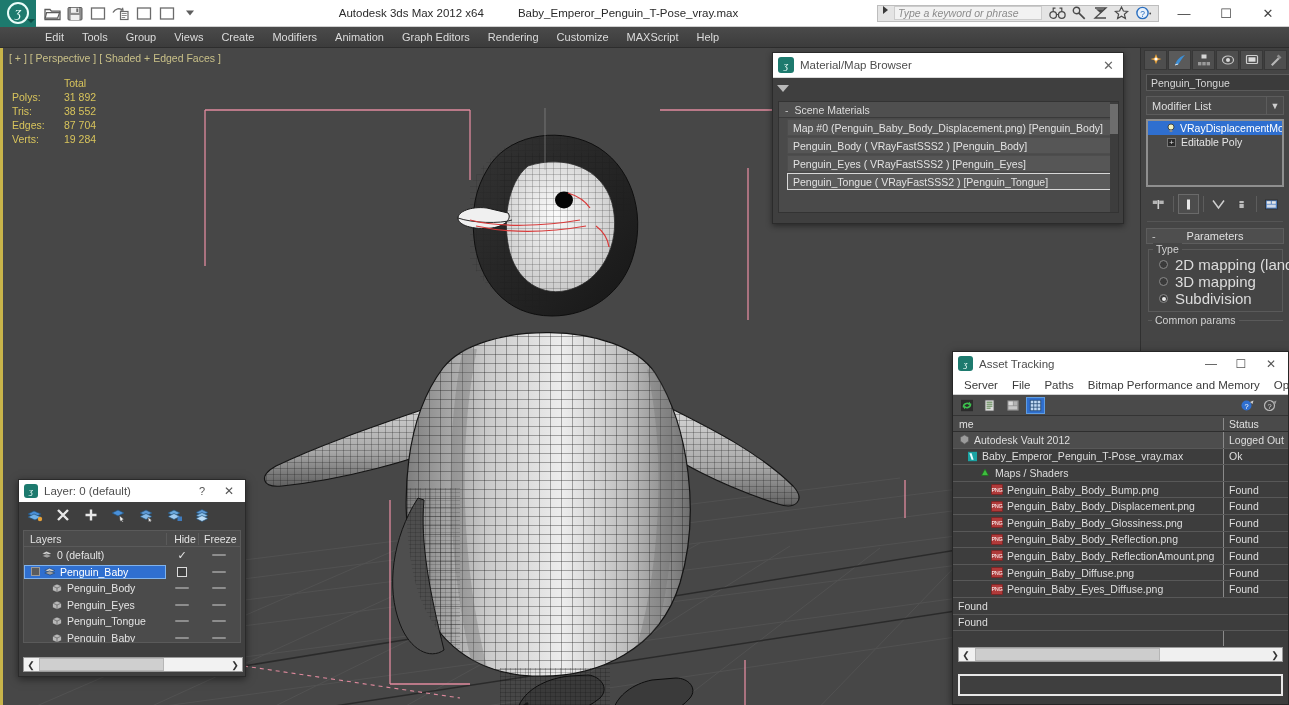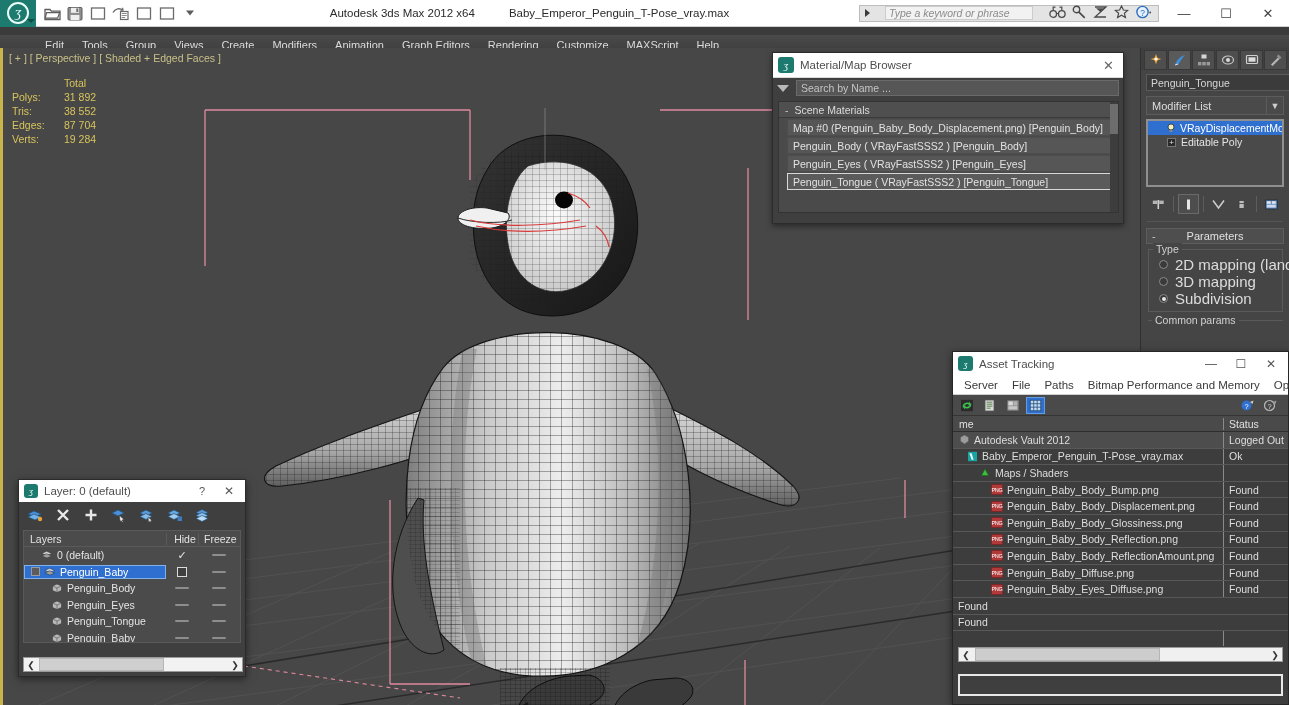--- a/index.html
+++ b/index.html
@@ -36,41 +36,40 @@
     border-top:4px solid #0d4f46;
   }
   .qat{ display:flex; align-items:center; gap:3px; padding-left:6px;}
   .qat-btn{ width:20px;height:20px; display:flex;align-items:center;justify-content:center;}
   .qat-btn svg{ display:block; }
   .title-center{
     flex:1; display:flex; align-items:center; justify-content:center; gap:34px;
     color:#2a2a2a; font-size:11.5px; white-space:nowrap;
   }
   .search-wrap{
-    display:flex; align-items:center; gap:12px; margin-right:4px;
+    display:flex; align-items:flex-start; gap:3px; margin-right:4px;
     background:#e4e4e4; border:1px solid #bdbdbd; height:17px; padding:0 2px;
   }
   .search-arrow{ width:0;height:0;border-top:4px solid transparent;border-bottom:4px solid transparent;border-left:5px solid #3a3a3a; margin:0 3px;}
   .search-input{
     width:148px; height:14px; background:#f2f2f2; border:1px solid #cccccc;
     font-size:10.5px; font-style:italic; color:#8b8b8b; padding:0 3px;
     font-family:"Liberation Sans", sans-serif;
   }
   .search-input::placeholder{ color:#8b8b8b; font-style:italic;}
   .help-icons{ display:flex; align-items:center; gap:6px; padding:0 4px;}
   .win-btns{ display:flex; align-items:center; height:27px;}
   .win-btn{ width:42px;height:27px; display:flex;align-items:center;justify-content:center; color:#444; font-size:13px;}
 
   
   .menubar{
     position:absolute; left:0; top:27px; width:1289px; height:21px;
     background:linear-gradient(#4a4a4a,#3c3c3c);
     display:flex; align-items:center; padding-left:36px;
     border-bottom:1px solid #2d2d2d;
-    margin-top:8px;
   }
   .menubar .mi{
     padding:0 9px; line-height:21px; height:21px; color:#dcdcdc; font-size:11px; white-space:nowrap;
   }
 
   
   .viewport{
     position:absolute; left:0; top:48px; width:1289px; height:657px;
     background:#474747; overflow:hidden;
   }
@@ -637,21 +636,20 @@
   </div>
 
   <div class="mmb">
     <div class="mmb-title">
       <div class="ico">ʒ</div>
       <div class="tx">Material/Map Browser</div>
       <div class="mmb-close">✕</div>
     </div>
     <div class="mmb-search">
       <div class="dn"></div>
-      <input value="" placeholder="Search by Name ..." style="">
     </div>
     <div class="mmb-list">
       <div class="mmb-group">
         <span class="mn">-</span>
         <span>Scene Materials</span>
       </div>
       <div class="mmb-item">Map #0 (Penguin_Baby_Body_Displacement.png) [Penguin_Body]</div>
       <div class="mmb-item">Penguin_Body  ( VRayFastSSS2 )  [Penguin_Body]</div>
       <div class="mmb-item">Penguin_Eyes  ( VRayFastSSS2 )  [Penguin_Eyes]</div>
       <div class="mmb-item sel">Penguin_Tongue  ( VRayFastSSS2 )  [Penguin_Tongue]</div>

